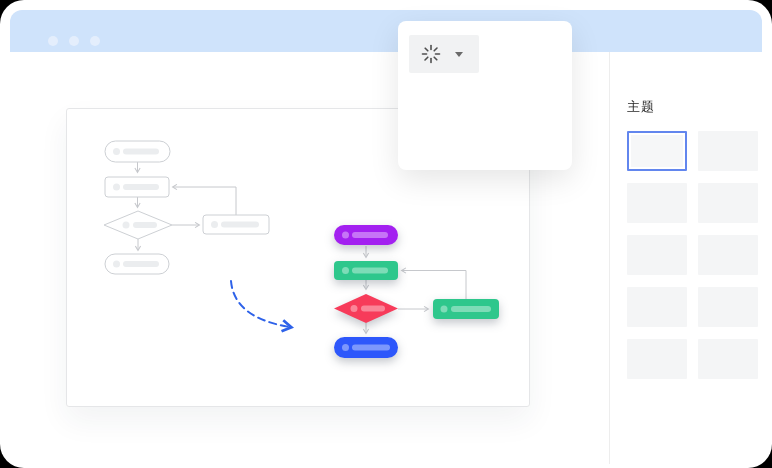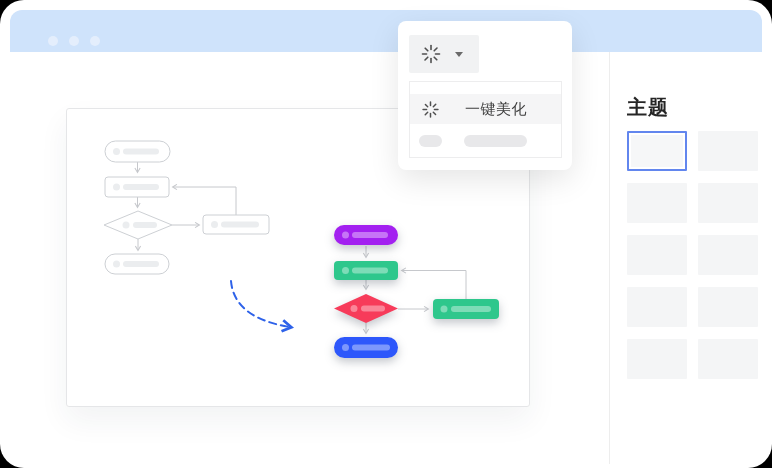--- a/index.html
+++ b/index.html
@@ -26,21 +26,21 @@
   .menu-item .burst{margin-left:10px;}
   .menu-item-label{margin-left:24px;font-size:15px;color:var(--menu-text);letter-spacing:0.5px;}
   .skeleton{display:flex;margin-top:11px;align-items:center;}
   .sk-pill{height:12px;border-radius:6px;background:#e8e8ea;}
   .sk-pill.p1{width:23px;margin-left:9px;}
   .sk-pill.p2{width:63px;margin-left:22px;}
 
   
   .divider{position:absolute;left:609px;top:52px;width:1px;height:412px;background:#ededed;}
   .theme-panel{position:absolute;left:627px;top:97px;width:131px;}
-  .theme-title{font-size:20px;font-weight:700;color:#262626;line-height:20px;margin-bottom:14px;letter-spacing:1px;}
+  .theme-title{font-size:13px;font-weight:400;color:#262626;line-height:20px;margin-bottom:14px;letter-spacing:1px;}
   .theme-grid{display:grid;grid-template-columns:60px 60px;column-gap:11px;row-gap:12px;}
   .thumb{height:40px;background:#f4f5f6;border-radius:1px;box-sizing:border-box;cursor:pointer;}
   .thumb.selected{border:2px solid var(--accent);box-shadow:inset 0 0 0 2px #ffffff;background:#f6f7f8;}
 </style>
 </head>
 <body>
 
 <div class="screen">
 
   <div class="titlebar">
@@ -125,39 +125,20 @@
           <path d="M15.2,8.8 L18,6"></path>
           <path d="M16.5,12 H20.5"></path>
           <path d="M15.2,15.2 L17.8,17.8"></path>
         <path d="M12,16.5 V20.5"></path>
           <path d="M8.8,15.2 L6,18"></path>
           <path d="M7.5,12 H3.5"></path>
           <path d="M8.8,8.8 L6.2,6.2"></path>
       </svg>
       <span class="caret"></span>
     </div>
-    <div class="menu">
-      <div class="menu-item">
-        <svg class="burst" width="21" height="21" viewBox="0 0 24 24" fill="none" stroke="#4f4f4f" stroke-width="1.7" stroke-linecap="round">
-          <path d="M12,7.5 V3.5"></path>
-            <path d="M15.2,8.8 L18,6"></path>
-            <path d="M16.5,12 H20.5"></path>
-            <path d="M15.2,15.2 L17.8,17.8"></path>
-          <path d="M12,16.5 V20.5"></path>
-            <path d="M8.8,15.2 L6,18"></path>
-            <path d="M7.5,12 H3.5"></path>
-            <path d="M8.8,8.8 L6.2,6.2"></path>
-        </svg>
-        <span class="menu-item-label">一键美化</span>
-      </div>
-      <div class="skeleton">
-        <div class="sk-pill p1"></div>
-        <div class="sk-pill p2"></div>
-      </div>
-    </div>
   </div>
 
   <div class="divider"></div>
   <div class="theme-panel">
     <div class="theme-title">主题</div>
     <div class="theme-grid" id="theme-grid">
         <div class="thumb selected"></div>
         <div class="thumb"></div>
         <div class="thumb"></div>
         <div class="thumb"></div>

